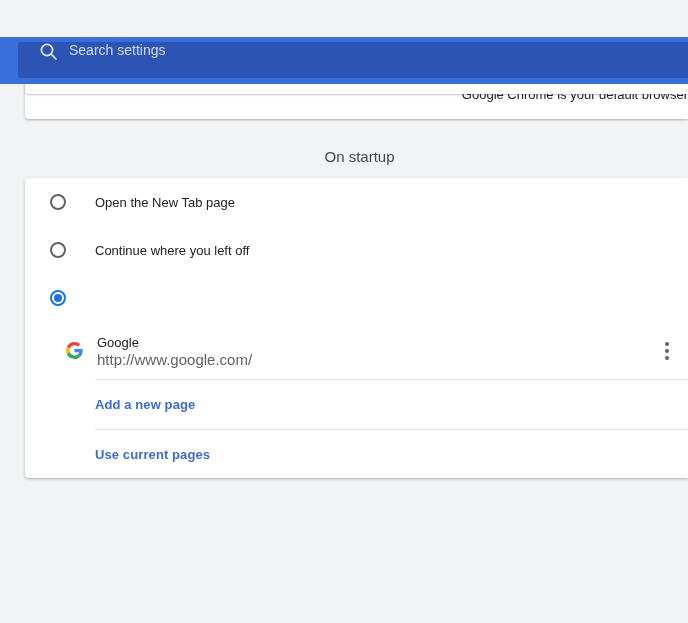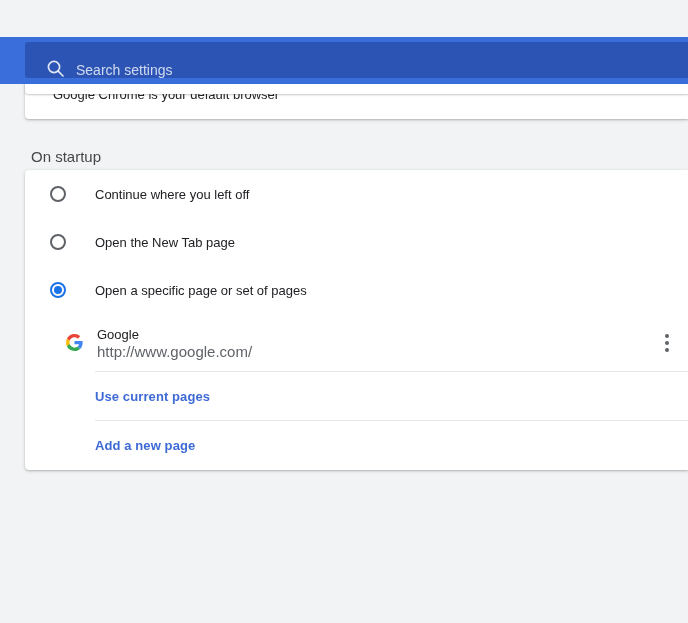--- a/index.html
+++ b/index.html
@@ -11,24 +11,24 @@
     position:relative;
   }
   .viewport { position:relative; width:688px; height:623px; }
 
   
   .toolbar {
     position:absolute; top:0; left:0; right:0; height:47px;
     background:#3a6edb;
   }
   .search-field {
-    position:absolute; left:25px; right:0; top:5px; height:36px;
+    position:absolute; left:18px; right:0; top:5px; height:36px;
     background:#2b54b4;
     border-radius:3px 0 0 3px;
-    display:flex; align-items:flex-end;
+    display:flex; align-items:flex-start;
   }
   .search-field svg { margin-left:21px; flex:0 0 auto; }
   .search-field input {
     flex:1; margin-left:11px; margin-right:10px;
     background:transparent; border:none; outline:none;
     font-family:"Liberation Sans", sans-serif;
     font-size:14px; color:#fff;
   }
   .search-field input::placeholder { color:rgba(255,255,255,0.78); opacity:1; }
 
@@ -45,27 +45,27 @@
     border-radius:0 0 0 4px;
     box-shadow:0 1px 2px rgba(60,64,67,0.3);
   }
 
   h2.section-title {
     margin-left:31px;
     font-size:15px; font-weight:400; line-height:18px;
     color:#45484b;
   }
   .title-default { margin-top:37px; margin-bottom:15px; }
-  .title-startup { margin-top:29px; margin-bottom:4px; }
+  .title-startup { margin-top:29px; margin-bottom:12px;text-align:center; }
 
   .default-card {
     height:49px;
     display:flex; align-items:center;
     padding-left:28px;
-    font-size:13px; color:#202124;
+    font-size:13px; color:#202124;justify-content:flex-end;
   }
 
   
   .startup-card { padding:0; }
   .radio-row {
     height:48px;
     display:flex; align-items:center;
     padding-left:25px;
     cursor:pointer;
   }
@@ -133,54 +133,53 @@
   <div class="card default-card">
     <span>Google Chrome is your default browser</span>
   </div>
 
   <h2 class="section-title title-startup">On startup</h2>
 
   <div class="card startup-card">
 
     <div class="radio-row">
       <span class="radio"></span>
+      <span class="radio-label">Open the New Tab page</span>
+    </div>
+
+    <div class="radio-row">
+      <span class="radio"></span>
       <span class="radio-label">Continue where you left off</span>
     </div>
 
     <div class="radio-row">
-      <span class="radio"></span>
-      <span class="radio-label">Open the New Tab page</span>
-    </div>
-
-    <div class="radio-row">
       <span class="radio selected"></span>
-      <span class="radio-label">Open a specific page or set of pages</span>
     </div>
 
     <div class="site-row">
       <svg class="favicon" viewBox="0 0 48 48">
         <path fill="#EA4335" d="M24 9.5c3.54 0 6.71 1.22 9.21 3.6l6.85-6.85C35.9 2.38 30.47 0 24 0 14.62 0 6.51 5.38 2.56 13.22l7.98 6.19C12.43 13.72 17.74 9.5 24 9.5z"></path>
         <path fill="#4285F4" d="M46.98 24.55c0-1.57-.15-3.09-.38-4.55H24v9.02h12.94c-.58 2.96-2.26 5.48-4.78 7.18l7.73 6c4.51-4.18 7.09-10.36 7.09-17.65z"></path>
         <path fill="#FBBC05" d="M10.53 28.59c-.48-1.45-.76-2.99-.76-4.59s.27-3.14.76-4.59l-7.98-6.19C.92 16.46 0 20.12 0 24c0 3.88.92 7.54 2.56 10.78l7.97-6.19z"></path>
         <path fill="#34A853" d="M24 48c6.48 0 11.93-2.13 15.89-5.81l-7.73-6c-2.15 1.45-4.92 2.3-8.16 2.3-6.26 0-11.57-4.22-13.47-9.91l-7.98 6.19C6.51 42.62 14.62 48 24 48z"></path>
       </svg>
       <div class="site-text">
         <div class="site-title">Google</div>
         <div class="site-url">http://www.google.com/</div>
       </div>
       <div class="kebab">
         <i></i>
           <i></i>
           <i></i>
       </div>
     </div>
 
+    <div class="link-row add">
+      <span class="action-link">Add a new page</span>
+    </div>
+
     <div class="link-row use">
       <span class="action-link">Use current pages</span>
-    </div>
-
-    <div class="link-row add">
-      <span class="action-link">Add a new page</span>
     </div>
 
   </div>
 
 </div>
 
 </body></html>

